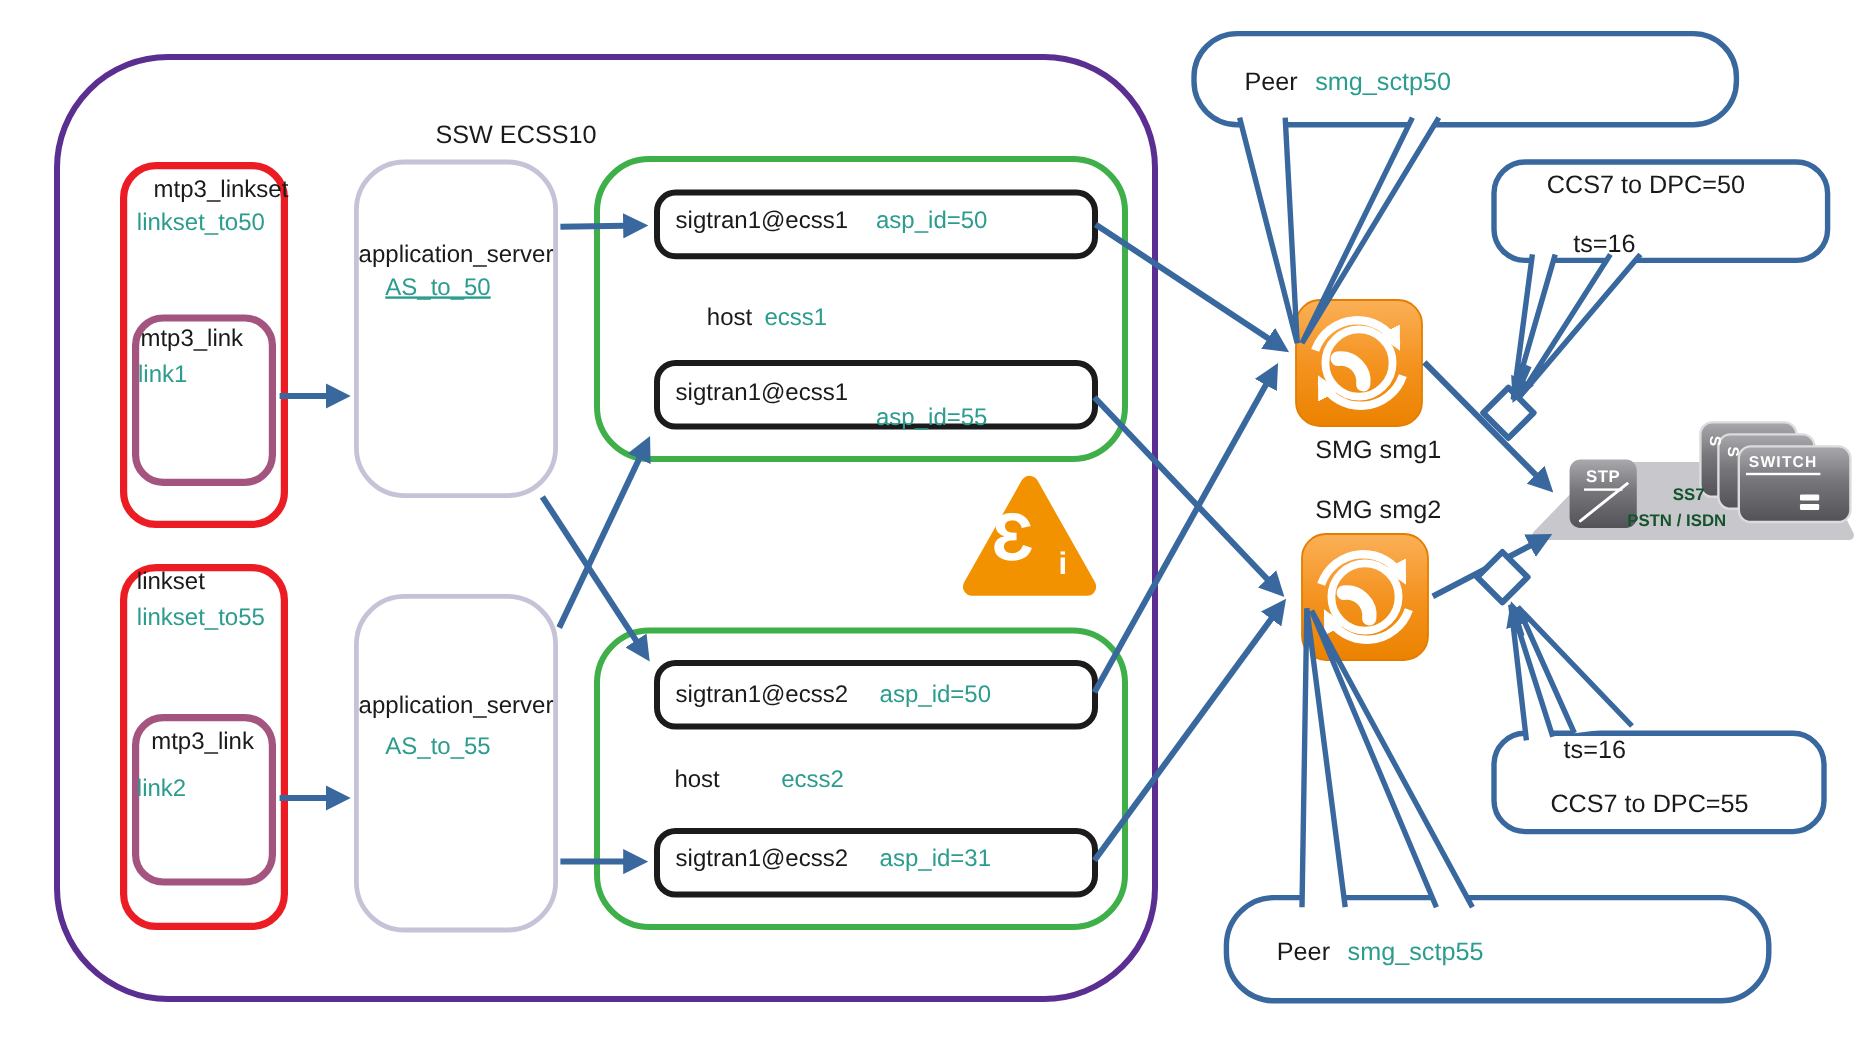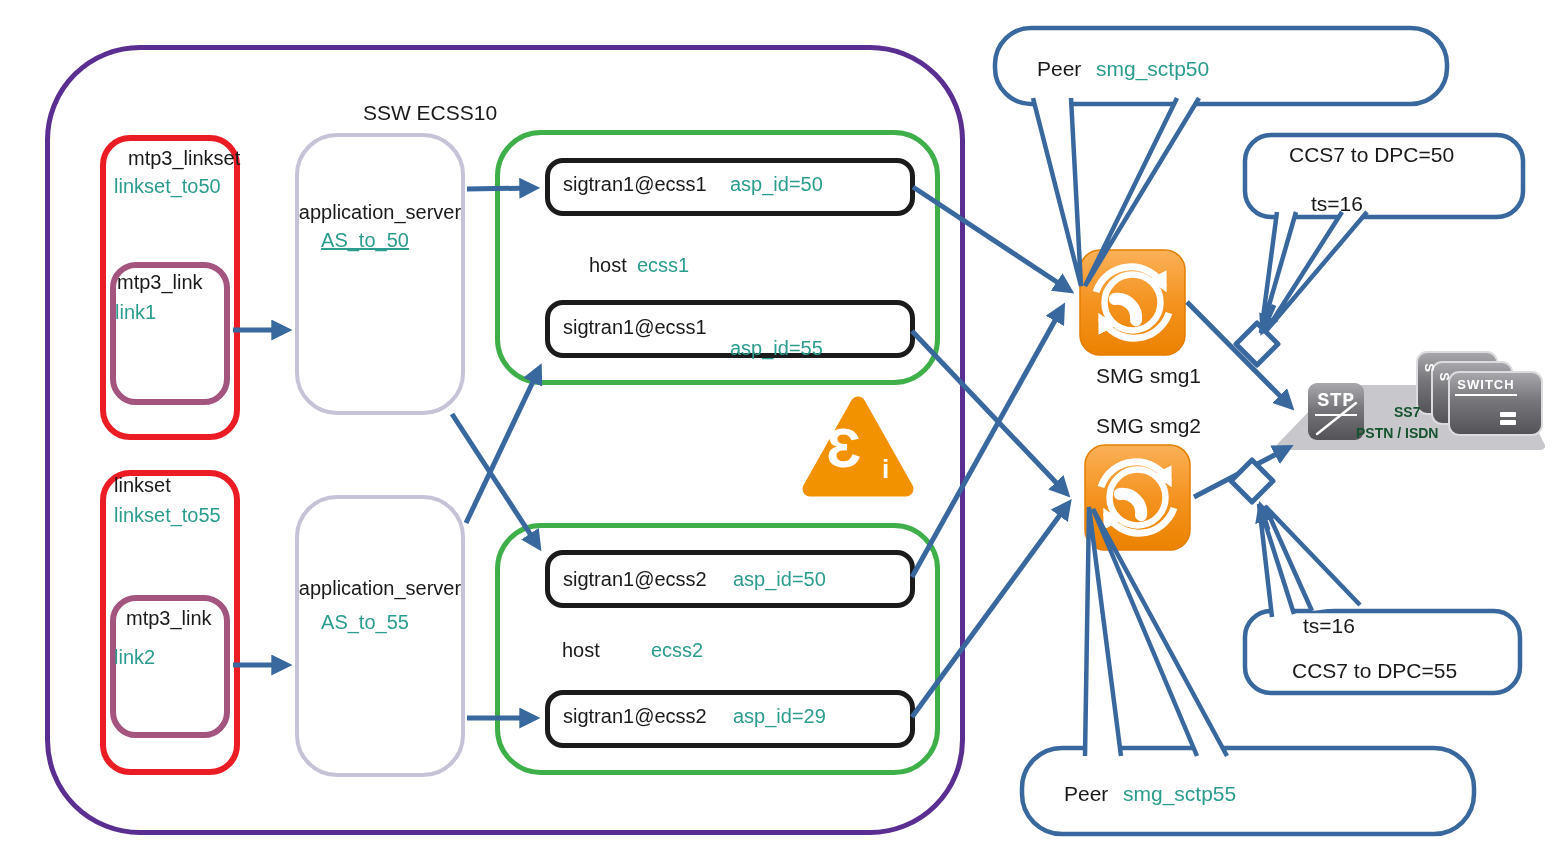--- a/index.html
+++ b/index.html
@@ -13,21 +13,21 @@
   .green-box{border:5px solid #3FAF4A;border-radius:46px;}
   .black-box{border:5px solid #1B1B1B;border-radius:18px;}
   svg.overlay{position:absolute;left:0;top:0;z-index:5;}
   .t{position:absolute;z-index:10;font-size:20px;line-height:1.15;color:#1a1a1a;
      white-space:nowrap;}
   .teal{color:#2B9C8E;}
   .ctr{text-align:center;}
   .big{font-size:21px;}
   .wt{color:#fff;font-weight:bold;}
   .netlbl{color:#14532d;font-weight:bold;font-size:14px;}
-  .stp-label{font-size:20px;letter-spacing:.5px;font-family:Liberation Mono, monospace;}
+  .stp-label{font-size:14px;letter-spacing:.5px;}
   .stp-label span,.switch-label span{border-bottom:2px solid #fff;padding:0 2px 2px 2px;}
   .switch-label{font-size:13px;letter-spacing:1px;}
   .s-side{font-size:13px;font-weight:bold;color:#fff;transform:rotate(90deg);}
   .logo-glyph{font-size:56px;font-weight:bold;color:#fff;line-height:1;}
   .logo-i{font-size:26px;font-weight:bold;color:#fff;line-height:1;}
 </style>
 </head>
 <body>
 
 <div class="stage">
@@ -171,21 +171,21 @@
   <div class="t" style="left:589px;top:254px;">host</div>
   <div class="t teal" style="left:637px;top:254px;">ecss1</div>
   <div class="t" style="left:563px;top:316px;">sigtran1@ecss1</div>
   <div class="t teal" style="left:730px;top:316px;margin-top:21px;">asp_id=55</div>
 
   <div class="t" style="left:563px;top:568px;">sigtran1@ecss2</div>
   <div class="t teal" style="left:733px;top:568px;">asp_id=50</div>
   <div class="t" style="left:562px;top:639px;">host</div>
   <div class="t teal" style="left:610px;top:639px;margin-left:41px;">ecss2</div>
   <div class="t" style="left:563px;top:705px;">sigtran1@ecss2</div>
-  <div class="t teal" style="left:733px;top:705px;">asp_id=29</div>
+  <div class="t teal" style="left:733px;top:705px;">asp_id=31</div>
 
   <div class="t big" style="left:1096px;top:364px;">SMG smg1</div>
   <div class="t big" style="left:1096px;top:414px;">SMG smg2</div>
 
   <div class="t big" style="left:1037px;top:57px;">Peer</div>
   <div class="t big teal" style="left:1096px;top:57px;">smg_sctp50</div>
   <div class="t big" style="left:1064px;top:782px;">Peer</div>
   <div class="t big teal" style="left:1123px;top:782px;">smg_sctp55</div>
 
   <div class="t big" style="left:1289px;top:143px;">CCS7 to DPC=50</div>

